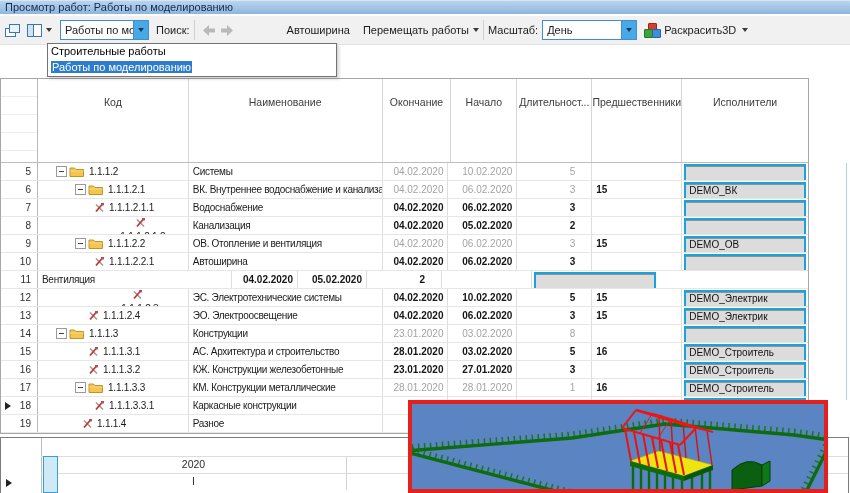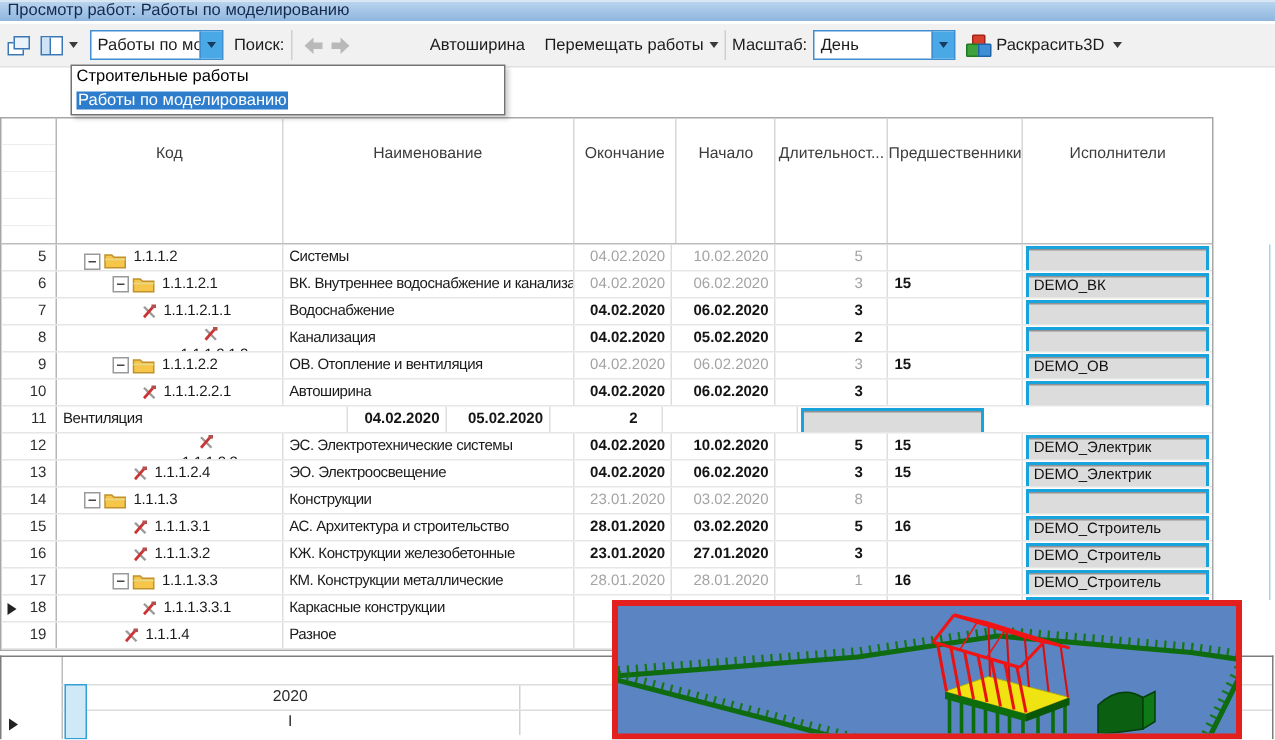--- a/index.html
+++ b/index.html
@@ -162,21 +162,21 @@
       <div class="gh w2">Наименование</div>
       <div class="gh w4">Окончание</div>
       <div class="gh w3">Начало</div>
       <div class="gh w5">Длительност...</div>
       <div class="gh w6">Предшественники</div>
       <div class="gh w7">Исполнители</div>
     </div>
     <div>
         <div class="g-row">
       <div class="gc rowhdr w0"><span>5</span></div>
-      <div class="gc tree w1" style="padding-left: 18px; align-items: flex-end;">
+      <div class="gc tree w1" style="padding-left: 18px;">
         <span class="minusbox"></span>
         <svg width="16" height="13" viewBox="0 0 16 13" style="margin-left:2px">
           <path d="M1 3 L1 11.5 L14.5 11.5 L14.5 4.5 L7 4.5 L5.5 3 Z" fill="#f6c64a" stroke="#c0922c" stroke-width="1"></path>
           <path d="M1 6 L14.5 6" stroke="#e8d98a" stroke-width="1"></path>
         </svg>
 
         <span class="codetext">1.1.1.2</span>
       </div>
       <div class="gc name w2">Системы</div>
       <div class="gc date w3 muted">04.02.2020</div>

